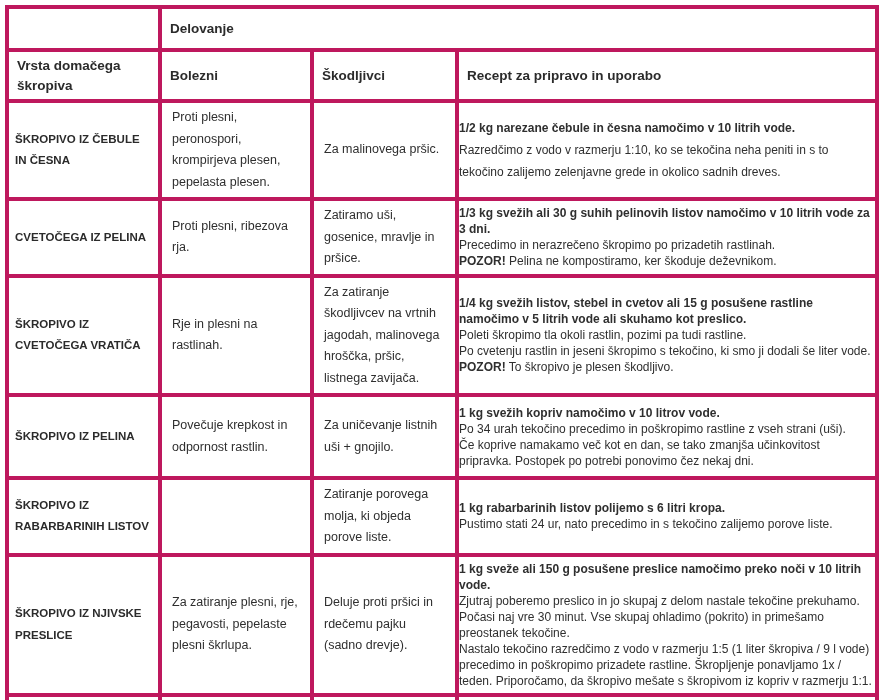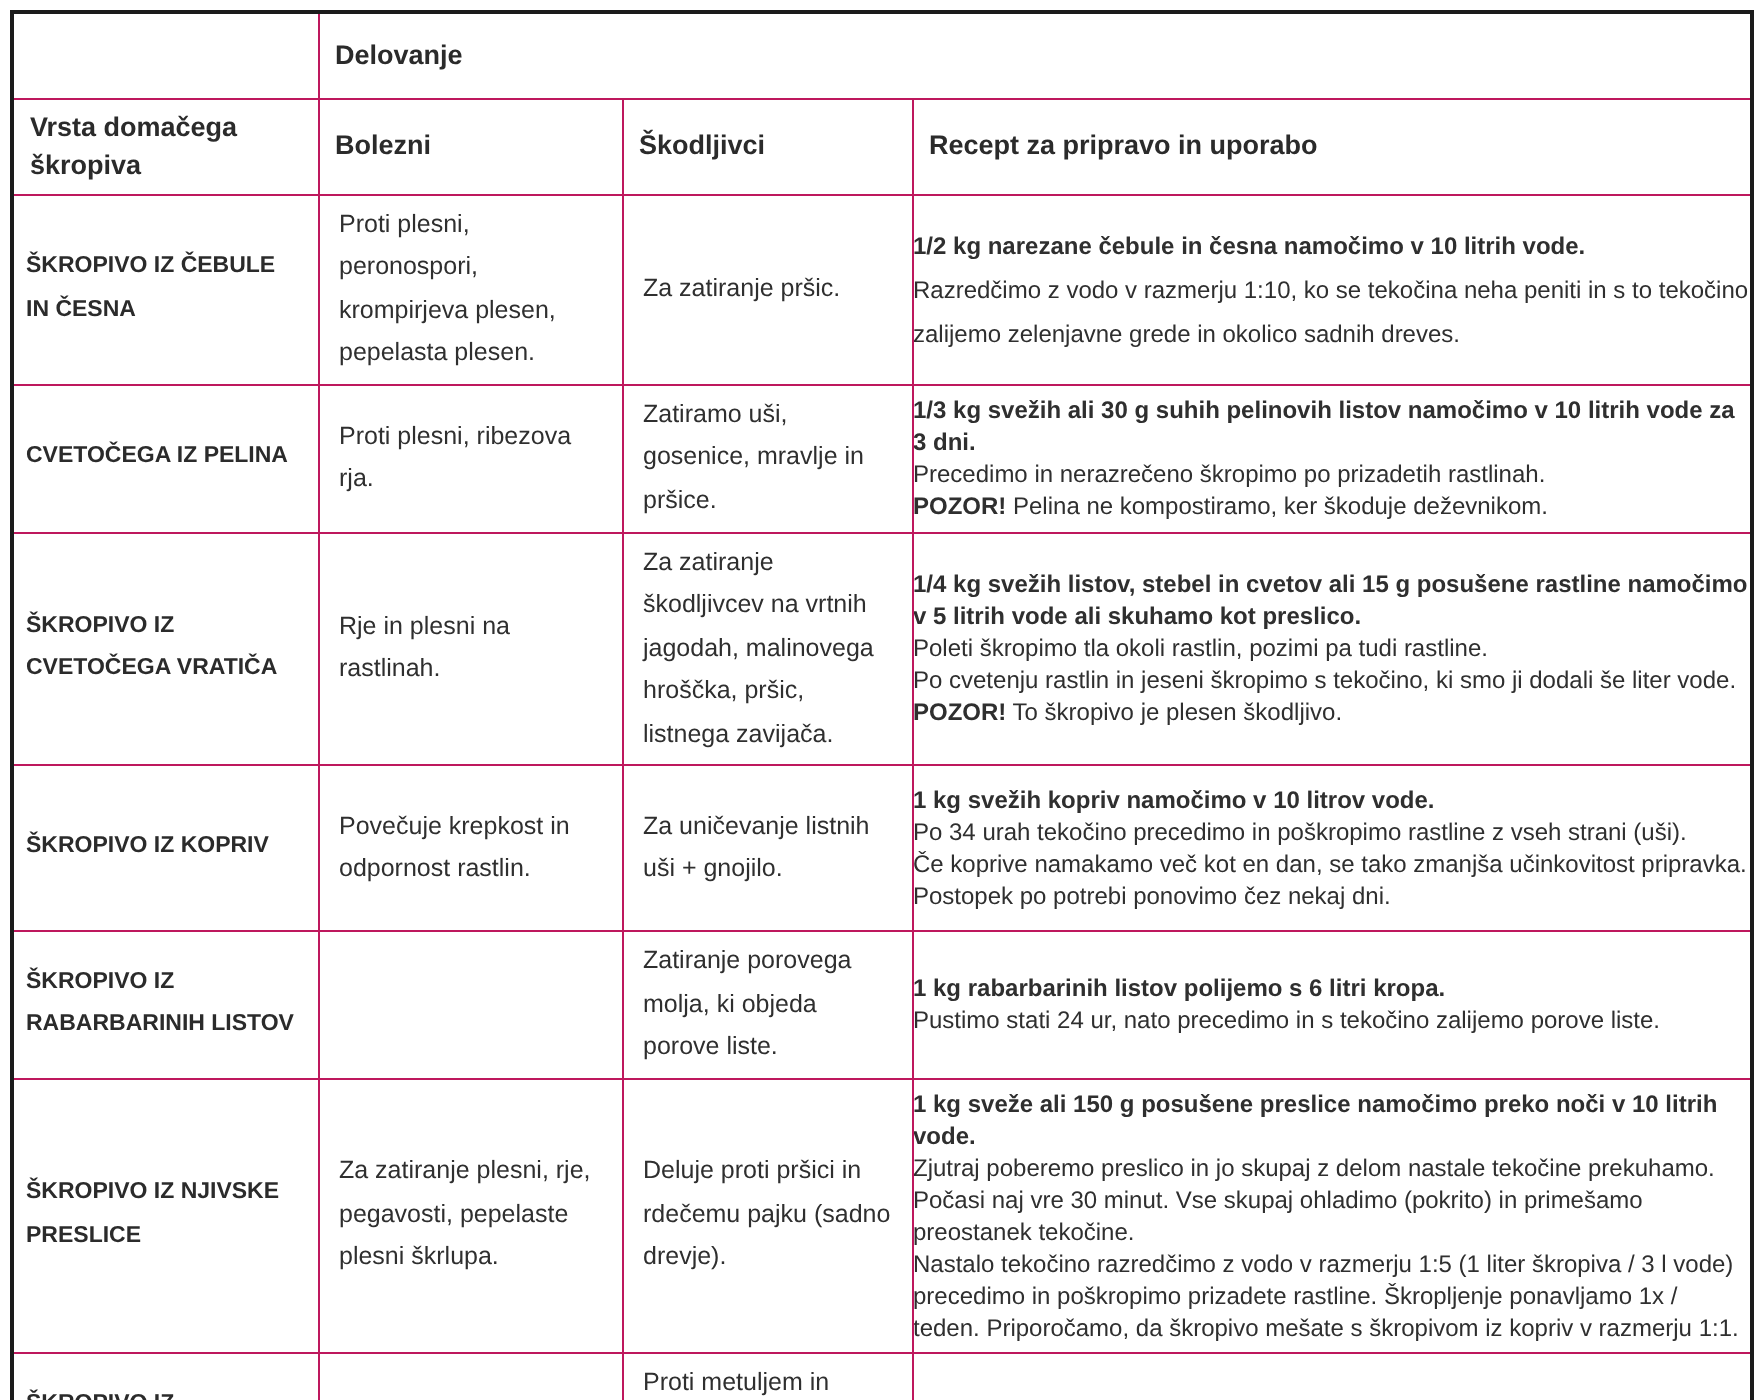--- a/index.html
+++ b/index.html
@@ -15,21 +15,21 @@
   table.spray-table {
     border-collapse: collapse;
     table-layout: fixed;
     width: 870px;
     margin: 5px;
     border: 2px solid #1b1b1b;
     border-bottom-width: 3px;
   }
   .spray-table th,
   .spray-table td {
-    border: 1px solid #be185d;
+    border: 4px solid #be185d;
     box-sizing: border-box;
     overflow: hidden;
   }
   .spray-table th {
     text-align: left;
     vertical-align: middle;
     font-size: 13.5px;
     font-weight: bold;
     line-height: 1.45;
     padding: 4px 8px;
@@ -81,21 +81,21 @@
       <th>Vrsta domačega škropiva</th>
       <th>Bolezni</th>
       <th>Škodljivci</th>
       <th>Recept za pripravo in uporabo</th>
     </tr>
   </thead>
   <tbody id="table-body">
       <tr style="height: 80px;">
         <td class="name-cell">ŠKROPIVO IZ ČEBULE IN ČESNA</td>
         <td class="diseases-cell">Proti plesni, peronospori, krompirjeva plesen, pepelasta plesen.</td>
-        <td class="pests-cell">Za zatiranje pršic.</td>
+        <td class="pests-cell">Za malinovega pršic.</td>
         <td class="recipe-cell">
           <div class="recipe-line wide"><span class="b">1/2 kg narezane čebule in česna namočimo v 10 litrih vode.</span></div>
           <div class="recipe-line wide"><span>Razredčimo z vodo v razmerju 1:10, ko se tekočina neha peniti in s to tekočino zalijemo zelenjavne grede in okolico sadnih dreves.</span></div>
         </td>
       </tr>
       <tr style="height: 74px;">
         <td class="name-cell">CVETOČEGA IZ PELINA</td>
         <td class="diseases-cell">Proti plesni, ribezova rja.</td>
         <td class="pests-cell">Zatiramo uši, gosenice, mravlje in pršice.</td>
         <td class="recipe-cell">
@@ -108,21 +108,21 @@
         <td class="name-cell">ŠKROPIVO IZ CVETOČEGA VRATIČA</td>
         <td class="diseases-cell">Rje in plesni na rastlinah.</td>
         <td class="pests-cell">Za zatiranje škodljivcev na vrtnih jagodah, malinovega hroščka, pršic, listnega zavijača.</td>
         <td class="recipe-cell">
           <div class="recipe-line"><span class="b">1/4 kg svežih listov, stebel in cvetov ali 15 g posušene rastline namočimo v 5 litrih vode ali skuhamo kot preslico.</span></div>
           <div class="recipe-line"><span>Poleti škropimo tla okoli rastlin, pozimi pa tudi rastline.</span></div>
           <div class="recipe-line"><span>Po cvetenju rastlin in jeseni škropimo s tekočino, ki smo ji dodali še liter vode. </span><span class="b">POZOR!</span><span> To škropivo je plesen škodljivo.</span></div>
         </td>
       </tr>
       <tr style="height: 83px;">
-        <td class="name-cell">ŠKROPIVO IZ KOPRIV</td>
+        <td class="name-cell">ŠKROPIVO IZ PELINA</td>
         <td class="diseases-cell">Povečuje krepkost in odpornost rastlin.</td>
         <td class="pests-cell">Za uničevanje listnih uši + gnojilo.</td>
         <td class="recipe-cell">
           <div class="recipe-line"><span class="b">1 kg svežih kopriv namočimo v 10 litrov vode.</span></div>
           <div class="recipe-line"><span>Po 34 urah tekočino precedimo in poškropimo rastline z vseh strani (uši).</span></div>
           <div class="recipe-line"><span>Če koprive namakamo več kot en dan, se tako zmanjša učinkovitost pripravka. Postopek po potrebi ponovimo čez nekaj dni.</span></div>
         </td>
       </tr>
       <tr style="height: 63px;">
         <td class="name-cell">ŠKROPIVO IZ RABARBARINIH LISTOV</td>
@@ -133,21 +133,21 @@
           <div class="recipe-line"><span>Pustimo stati 24 ur, nato precedimo in s tekočino zalijemo porove liste.</span></div>
         </td>
       </tr>
       <tr style="height: 135px;">
         <td class="name-cell">ŠKROPIVO IZ NJIVSKE PRESLICE</td>
         <td class="diseases-cell">Za zatiranje plesni, rje, pegavosti, pepelaste plesni škrlupa.</td>
         <td class="pests-cell">Deluje proti pršici in rdečemu pajku (sadno drevje).</td>
         <td class="recipe-cell">
           <div class="recipe-line"><span class="b">1 kg sveže ali 150 g posušene preslice namočimo preko noči v 10 litrih vode.</span></div>
           <div class="recipe-line"><span>Zjutraj poberemo preslico in jo skupaj z delom nastale tekočine prekuhamo. Počasi naj vre 30 minut. Vse skupaj ohladimo (pokrito) in primešamo preostanek tekočine.</span></div>
-          <div class="recipe-line"><span>Nastalo tekočino razredčimo z vodo v razmerju 1:5 (1 liter škropiva / 3 l vode) precedimo in poškropimo prizadete rastline.  Škropljenje ponavljamo 1x / teden. Priporočamo, da škropivo mešate s škropivom iz kopriv v razmerju 1:1.</span></div>
+          <div class="recipe-line"><span>Nastalo tekočino razredčimo z vodo v razmerju 1:5 (1 liter škropiva / 9 l vode) precedimo in poškropimo prizadete rastline.  Škropljenje ponavljamo 1x / teden. Priporočamo, da škropivo mešate s škropivom iz kopriv v razmerju 1:1.</span></div>
         </td>
       </tr>
       <tr style="height: 77px;">
         <td class="name-cell">ŠKROPIVO IZ PARADIŽNIKOVIH LISTOV</td>
         <td class="diseases-cell"></td>
         <td class="pests-cell">Proti metuljem in gosenicam kapusovega belina, ki napada kapusnice.</td>
         <td class="recipe-cell"></td>
       </tr>
     </tbody>
 </table>

